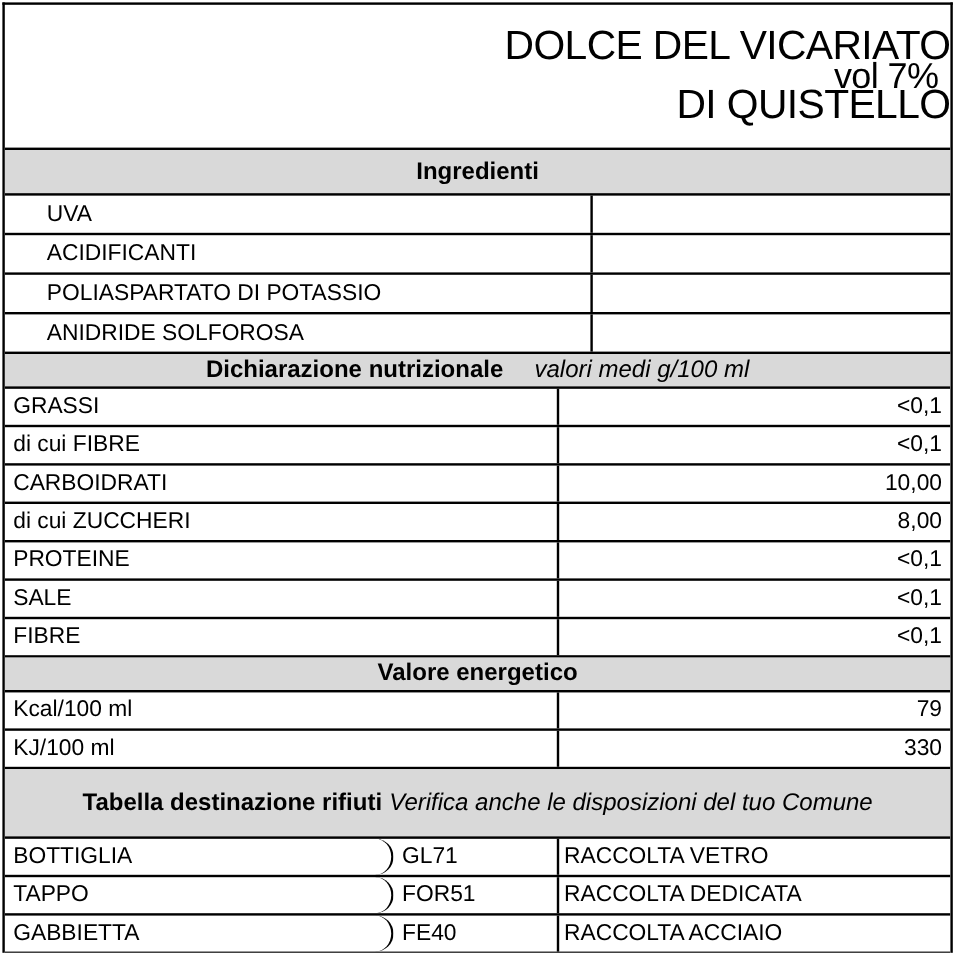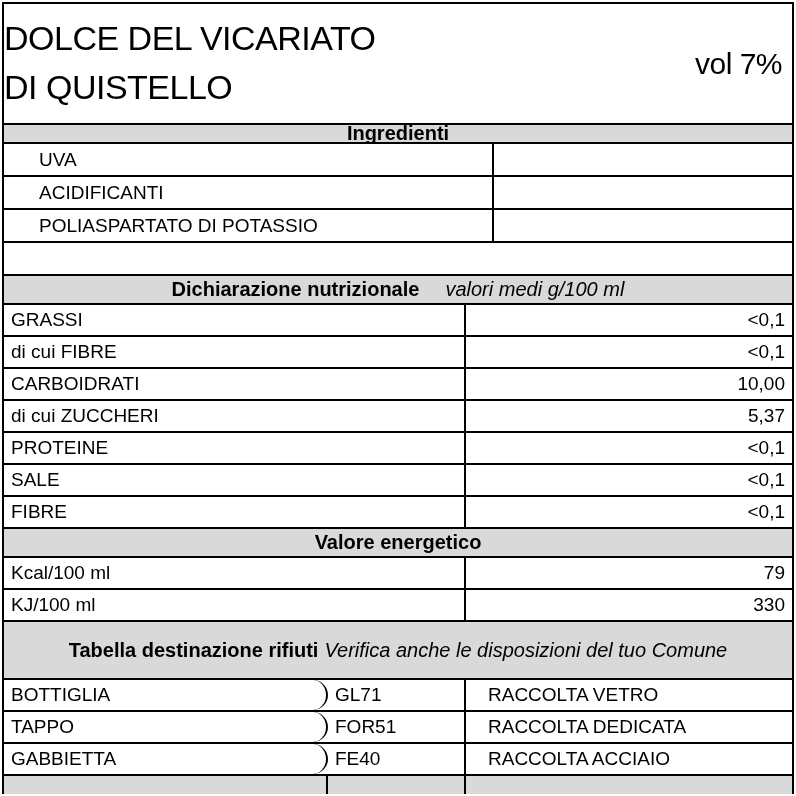--- a/index.html
+++ b/index.html
@@ -11,36 +11,36 @@
   }
   .sheet {
     width: 792px; height: 792px; box-sizing: border-box;
     border-top: 2px solid #000; border-left: 2px solid #000; border-right: 2px solid #000;
     display: flex; flex-direction: column; overflow: hidden; background: #fff;
   }
   
   .title-block {
     flex: none; height: 121px; box-sizing: border-box;
     border-bottom: 2px solid #000; position: relative;
-    display: flex; flex-direction: column; justify-content: center; align-items: flex-start;
+    display: flex; flex-direction: column; justify-content: center; align-items: flex-end;
     gap: 13px;
   }
   .title-line { font-size: 34px; line-height: 1.05; letter-spacing: -0.5px; white-space: nowrap; }
   .vol {
     position: absolute; right: 10px; top: 50%; transform: translateY(-50%);
     font-size: 30px; letter-spacing: -0.5px;
   }
   
   .sec {
     flex: none; box-sizing: border-box; background: #d9d9d9;
     border-bottom: 2px solid #000;
     display: flex; align-items: center; justify-content: center;
     font-size: 20px; white-space: nowrap;
   }
-  .sec.h31 { height: 19px; }
+  .sec.h31 { height: 38px; }
   .sec.h29 { height: 29px; gap: 20px; }
   .sec .b { font-weight: bold; }
   .sec .i { font-style: italic; margin-left: 6px; }
   .sec2 {
     flex: none; height: 58px; box-sizing: border-box; background: #d9d9d9;
     border-bottom: 2px solid #000;
     display: flex; flex-direction: row; align-items: center; justify-content: center;
     gap: 6px; font-size: 20px;
   }
   .sec2 .b { font-weight: bold; }
@@ -50,21 +50,21 @@
     flex: none; box-sizing: border-box; border-bottom: 2px solid #000;
     display: flex; font-size: 19px;
   }
   .row.h33 { height: 33px; padding-left: 28px; }
   .row.h32 { height: 32px; }
   .cell { box-sizing: border-box; display: flex; align-items: center; overflow: hidden; white-space: nowrap; }
   .cell.label { width: 462px; flex: none; border-right: 2px solid #000; padding-left: 7px; }
   .cell.value { flex: 1; justify-content: flex-end; padding-right: 7px; }
   .cell.w1 { width: 324px; flex: none; border-right: 2px solid #000; padding-left: 7px; border-radius: 15px; }
   .cell.w2 { width: 138px; flex: none; border-right: 2px solid #000; padding-left: 7px; text-align: center; }
-  .cell.w3 { flex: 1; padding-left: 22px; }
+  .cell.w3 { flex: 1; padding-left: 4px; }
   
   .sliver { flex: 1; background: #d9d9d9; display: flex; }
   .sliver .s1 { width: 324px; flex: none; box-sizing: border-box; border-right: 2px solid #000; }
   .sliver .s2 { width: 138px; flex: none; box-sizing: border-box; border-right: 2px solid #000; }
   .sliver .s3 { flex: 1; }
 </style>
 </head>
 <body>
 
 <div class="page">
@@ -85,20 +85,21 @@
     </div>
     <div class="row h33">
       <div class="cell label">ACIDIFICANTI</div>
       <div class="cell value"></div>
     </div>
     <div class="row h33">
       <div class="cell label">POLIASPARTATO DI POTASSIO</div>
       <div class="cell value"></div>
     </div>
     <div class="row h33">
+      <div class="cell label">ANIDRIDE SOLFOROSA</div>
       <div class="cell value"></div>
     </div>
 
     <div class="sec h29">
       <span class="b">Dichiarazione nutrizionale</span>
       <span class="i">valori medi g/100 ml</span>
     </div>
     <div class="row h32">
       <div class="cell label">GRASSI</div>
       <div class="cell value">&lt;0,1</div>
@@ -106,21 +107,21 @@
     <div class="row h32">
       <div class="cell label">di cui FIBRE</div>
       <div class="cell value">&lt;0,1</div>
     </div>
     <div class="row h32">
       <div class="cell label">CARBOIDRATI</div>
       <div class="cell value">10,00</div>
     </div>
     <div class="row h32">
       <div class="cell label">di cui ZUCCHERI</div>
-      <div class="cell value">5,37</div>
+      <div class="cell value">8,00</div>
     </div>
     <div class="row h32">
       <div class="cell label">PROTEINE</div>
       <div class="cell value">&lt;0,1</div>
     </div>
     <div class="row h32">
       <div class="cell label">SALE</div>
       <div class="cell value">&lt;0,1</div>
     </div>
     <div class="row h32">

